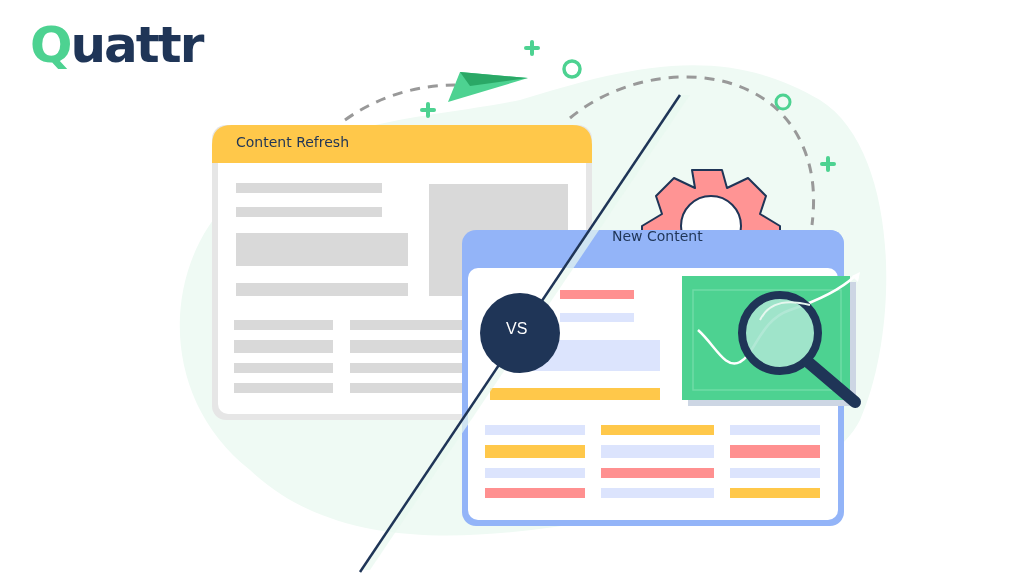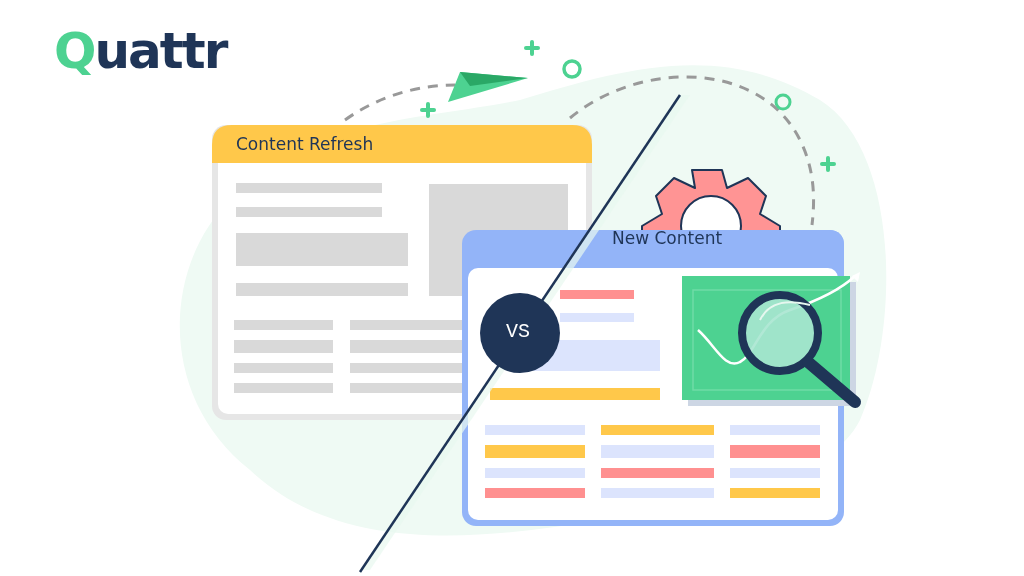--- a/index.html
+++ b/index.html
@@ -1,22 +1,22 @@
 <!DOCTYPE html>
 <html><head>
 <meta charset="utf-8">
 <style>
   html,body{margin:0;padding:0;background:#ffffff;}
   body{width:1024px;height:576px;position:relative;overflow:hidden;font-family:"Liberation Sans",sans-serif;}
   .abs{position:absolute;}
-  .logo{left:30px;top:28px;height:60px;width:190px;margin-left:24px;}
+  .logo{left:30px;top:22px;height:60px;width:190px;}
   .logo-text{position:absolute;left:0;top:-6px;font-family:"DejaVu Sans",sans-serif;font-weight:bold;font-size:50px;letter-spacing:-2px;color:#1f3557;}
   .logo-text .q{color:#4dd291;}
-  .card-title{font-family:"DejaVu Sans",sans-serif;font-size:17px;color:#1f3557;}
-  .vs-label{font-family:Liberation Mono, monospace;font-size:20px;color:#ffffff;}
+  .card-title{font-family:"DejaVu Sans",sans-serif;font-size:14px;color:#1f3557;}
+  .vs-label{font-family:Liberation Sans, sans-serif;font-size:16px;color:#ffffff;}
   svg{position:absolute;left:0;top:0;}
 </style>
 </head>
 <body>
 
 <svg width="1024" height="576" viewBox="0 0 1024 576">
 
   <path d="M230 200 C 300 120, 420 120, 520 100 C 620 70, 720 40, 820 100 C 900 150, 900 330, 860 420 C 830 480, 720 500, 600 520 C 480 540, 340 555, 250 470 C 160 400, 160 270, 230 200 Z" fill="#effaf4"></path>
 
   <path d="M345 120 C 380 95, 420 85, 455 85" stroke="#999" stroke-width="3" stroke-dasharray="10 8" fill="none"></path>

